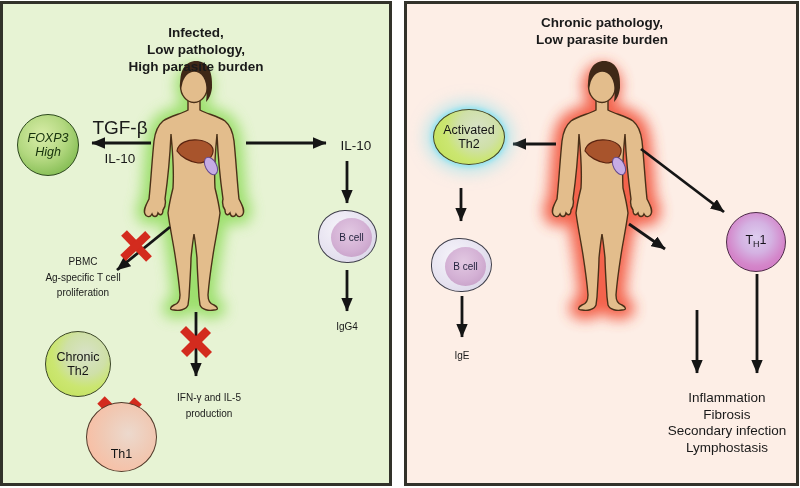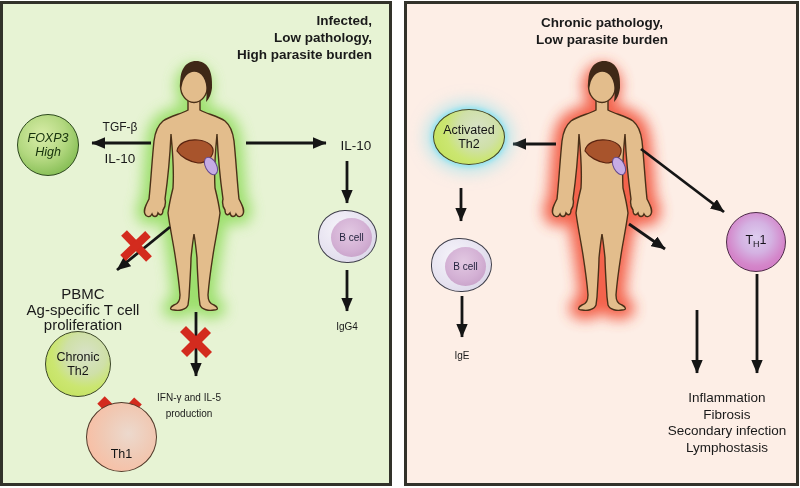--- a/index.html
+++ b/index.html
@@ -108,46 +108,46 @@
         <line x1="183" y1="329" x2="209" y2="355"></line>
           <line x1="208" y1="330" x2="184" y2="354"></line>
       </g>
       <g stroke-width="10.5">
         <line x1="101" y1="400" x2="141" y2="440"></line>
           <line x1="138" y1="401" x2="102" y2="439"></line>
       </g>
     </g>
   </svg>
 
-  <div class="title pre" style="left:20px;top:12px;width:352px;text-align:right;">Infected,
+  <div class="title pre" style="left:20px;top:24px;width:352px;">Infected,
 Low pathology,
 High parasite burden</div>
 
   <div class="cell treg pre" style="left:17px;top:114px;width:62px;height:62px;">FOXP3
 High</div>
 
-  <div class="lbl" style="left:85px;top:120px;width:70px;font-size:12px;">TGF-β</div>
+  <div class="lbl" style="left:85px;top:120px;width:70px;font-size:19px;">TGF-β</div>
   <div class="lbl" style="left:85px;top:151px;width:70px;font-size:13.5px;">IL-10</div>
   <div class="lbl" style="left:330px;top:138px;width:52px;font-size:13.5px;">IL-10</div>
 
   <div class="bcell-outer" style="left:318px;top:210px;width:59px;height:53px;">
     <div class="bcell-inner" style="left:12px;top:7px;width:41px;height:39px;">B cell</div>
   </div>
   <div class="lbl" style="left:317px;top:319px;width:60px;">IgG4</div>
 
-  <div class="lbl pre" style="left:18px;top:286px;width:130px;font-size:15px;">PBMC
+  <div class="lbl pre" style="left:18px;top:254px;width:130px;font-size:10px;">PBMC
 Ag-specific T cell
 proliferation</div>
 
   <div class="cell th2 pre" style="left:45px;top:331px;width:66px;height:66px;">Chronic
 Th2</div>
 
   <div class="cell th1s" style="left:86px;top:402px;width:71px;height:70px;align-items:flex-end;padding-bottom:10px;">Th1</div>
 
-  <div class="lbl pre" style="left:124px;top:390px;width:130px;text-align:center;">IFN-γ and IL-5
+  <div class="lbl pre" style="left:144px;top:390px;width:130px;text-align:center;">IFN-γ and IL-5
 production</div>
 
   <div class="title pre" style="left:420px;top:14px;width:364px;">Chronic pathology,
 Low parasite burden</div>
 
   <div class="cell th2 halo pre" style="left:433px;top:109px;width:72px;height:56px;">Activated
 Th2</div>
 
   <div class="bcell-outer" style="left:431px;top:238px;width:61px;height:54px;">
     <div class="bcell-inner" style="left:13px;top:8px;width:41px;height:39px;">B cell</div>

